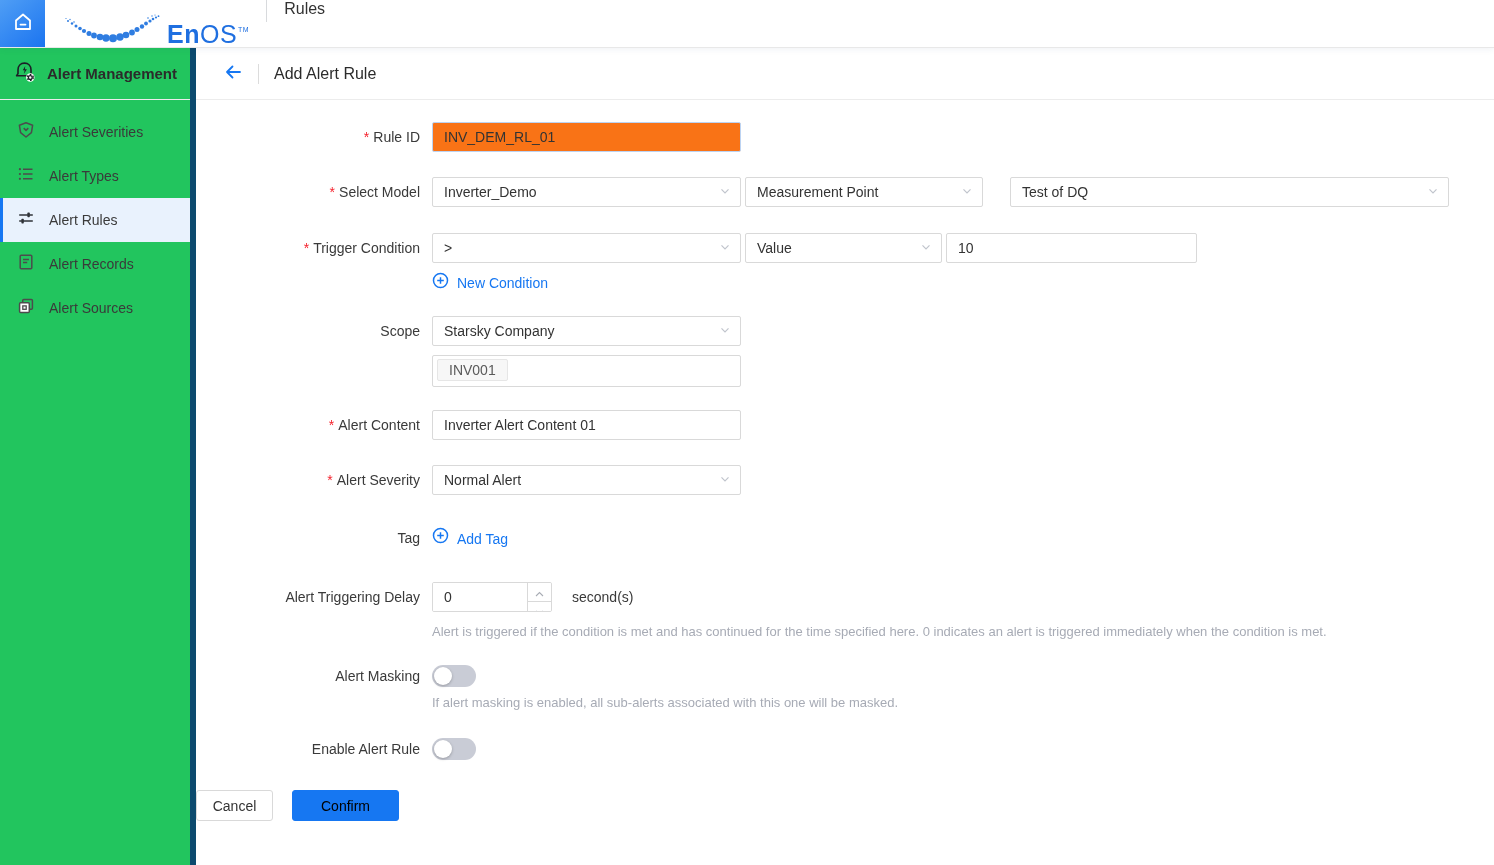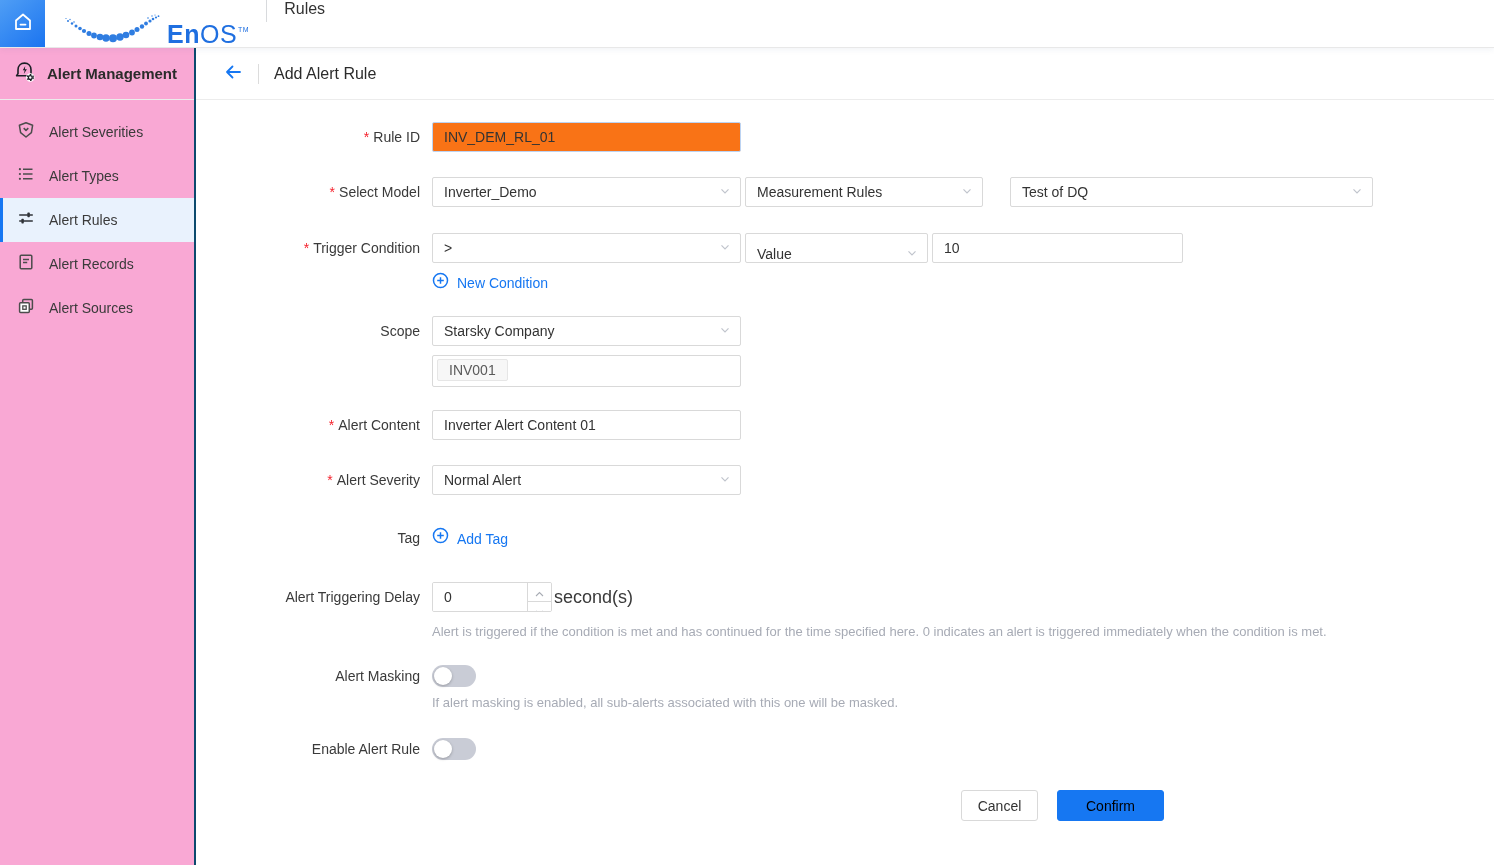--- a/index.html
+++ b/index.html
@@ -15,21 +15,21 @@
   .brand { display:flex; align-items:flex-end; margin-left:20px; }
   .brand-text { font-size:25px; line-height:26px; color:#1f6fe0; margin-left:6px; letter-spacing:.5px; }
   .brand-text .en { font-weight:bold; }
   .brand-text .os { font-weight:normal; }
   .brand-tm { font-size:7px; color:#1f6fe0; margin-left:1px; margin-bottom:14px; letter-spacing:.5px; }
   .top-divider { width:1px; height:22px; background:#d8dadd; margin:0 17px; }
   .workspace { font-size:16px; color:#333; }
 
   
   .layout { display:flex; height:817px; }
-  .sidebar { width:196px; flex:0 0 196px; border-right:2px solid #0c4a6e; background:#f9a8d4; }
+  .sidebar { width:196px; flex:0 0 196px; border-right:6px solid #0c4a6e; background:#22c55e; }
   .side-head { height:52px; border-bottom:1px solid #ececec; display:flex; align-items:center; padding-left:13px; }
   .side-title { font-size:15px; font-weight:600; color:#2b2b2b; margin-left:11px; }
   .menu { padding-top:10px; }
   .menu-item { height:44px; display:flex; align-items:center; padding-left:17px; cursor:pointer; }
   .menu-item .mi-label { font-size:14px; color:#3a3a3a; margin-left:14px; }
   .menu-item.active { background:var(--sidebar-active-bg,#e9f2fd); box-shadow:inset 3px 0 0 var(--accent,#1677f2); }
 
   .main { flex:1; background:#fff; }
   .main-head { height:52px; border-bottom:1px solid #ececec; display:flex; align-items:center; padding-left:27px; }
   .head-divider { width:1px; height:20px; background:#dcdcdc; margin:0 15px; }
@@ -61,30 +61,30 @@
     padding:3px 4px; }
   .chip { display:inline-block; background:#f7f7f7; border:1px solid #e6e6e6; border-radius:2px;
     font-size:14px; color:#5a5a5a; padding:2px 11px; }
 
   .num-group { display:flex; width:120px; height:30px; border:1px solid #d9d9d9; border-radius:2px; overflow:hidden; }
   .num-input { width:94px; border:none; padding:0 11px; font-size:14px; color:#333;
     font-family:"Liberation Sans",sans-serif; }
   .spin { width:25px; border-left:1px solid #d9d9d9; display:flex; flex-direction:column; }
   .spin-btn { flex:1; display:flex; align-items:center; justify-content:center; cursor:pointer; background:#fff; }
   .spin-btn.up { border-bottom:1px solid #d9d9d9; }
-  .unit { margin-left:2px; font-size:18px; color:#3a3a3a; line-height:30px; }
+  .unit { margin-left:20px; font-size:14px; color:#3a3a3a; line-height:30px; }
 
   .help { font-size:13px; color:#a7abb5; margin-top:12px; }
 
   .toggle { width:44px; height:22px; border-radius:11px; background:#c9ccd6; position:relative; cursor:pointer; }
   .toggle .knob { position:absolute; left:2px; top:2px; width:18px; height:18px; border-radius:50%;
     background:#fff; box-shadow:0 1px 3px rgba(0,0,0,.25); }
   .lh22 { line-height:22px; }
 
-  .actions { display:flex; margin-left:765px; }
+  .actions { display:flex; }
   .btn { height:31px; border-radius:3px; font-size:14px; display:flex; align-items:center;
     justify-content:center; cursor:pointer; font-family:"Liberation Sans",sans-serif; }
   .btn-cancel { min-width:77px; background:#fff; border:1px solid #d9d9d9; color:#333; padding:0 10px; }
   .btn-confirm { min-width:82px; background:var(--accent,#1677f2); border:1px solid var(--accent,#1677f2);
     color:#000000; margin-left:19px; padding:0 28px; }
 
   
   .mb25 { margin-bottom:25px; } .mb26 { margin-bottom:26px; } .mb22 { margin-bottom:22px; }
   .mb23 { margin-bottom:23px; } .mb32 { margin-bottom:32px; } .mb28 { margin-bottom:28px; }
   .mb30 { margin-bottom:30px; }
@@ -231,45 +231,45 @@
       <div class="form-row mb26">
         <div class="form-label req">Select Model</div>
         <div class="ctrl-line">
           <div class="ctl sel w-std">
             <span>Inverter_Demo</span>
             <span><svg width="12" height="12" viewBox="0 0 12 12">
                   <path d="M2.5 4.3 L6 7.8 L9.5 4.3" fill="none" stroke="#c0c4cc" stroke-width="1.2"></path>
                 </svg></span>
           </div>
           <div class="ctl sel" style="width:238px; margin-left:4px;">
-            <span>Measurement Rules</span>
+            <span>Measurement Point</span>
             <span><svg width="12" height="12" viewBox="0 0 12 12">
                   <path d="M2.5 4.3 L6 7.8 L9.5 4.3" fill="none" stroke="#c0c4cc" stroke-width="1.2"></path>
                 </svg></span>
           </div>
-          <div class="ctl sel" style="width:363px; margin-left:27px;">
+          <div class="ctl sel" style="width:439px; margin-left:27px;">
             <span>Test of DQ</span>
             <span><svg width="12" height="12" viewBox="0 0 12 12">
                   <path d="M2.5 4.3 L6 7.8 L9.5 4.3" fill="none" stroke="#c0c4cc" stroke-width="1.2"></path>
                 </svg></span>
           </div>
         </div>
       </div>
 
       <div class="form-row mb22">
         <div class="form-label req">Trigger Condition</div>
         <div class="ctrl-col">
           <div class="ctrl-line">
             <div class="ctl sel w-std">
               <span>&gt;</span>
               <span><svg width="12" height="12" viewBox="0 0 12 12">
                     <path d="M2.5 4.3 L6 7.8 L9.5 4.3" fill="none" stroke="#c0c4cc" stroke-width="1.2"></path>
                   </svg></span>
             </div>
-            <div class="ctl sel" style="width:183px; margin-left:4px;align-items:flex-end;">
+            <div class="ctl sel" style="width:197px; margin-left:4px;">
               <span>Value</span>
               <span><svg width="12" height="12" viewBox="0 0 12 12">
                     <path d="M2.5 4.3 L6 7.8 L9.5 4.3" fill="none" stroke="#c0c4cc" stroke-width="1.2"></path>
                   </svg></span>
             </div>
             <input class="ctl txt" style="width: 251px; margin-left: 4px;" type="text" value="10">
           </div>
           <div class="ctrl-line mt9">
             <span class="link">
               <span><svg width="17" height="17" viewBox="0 0 16 16">

